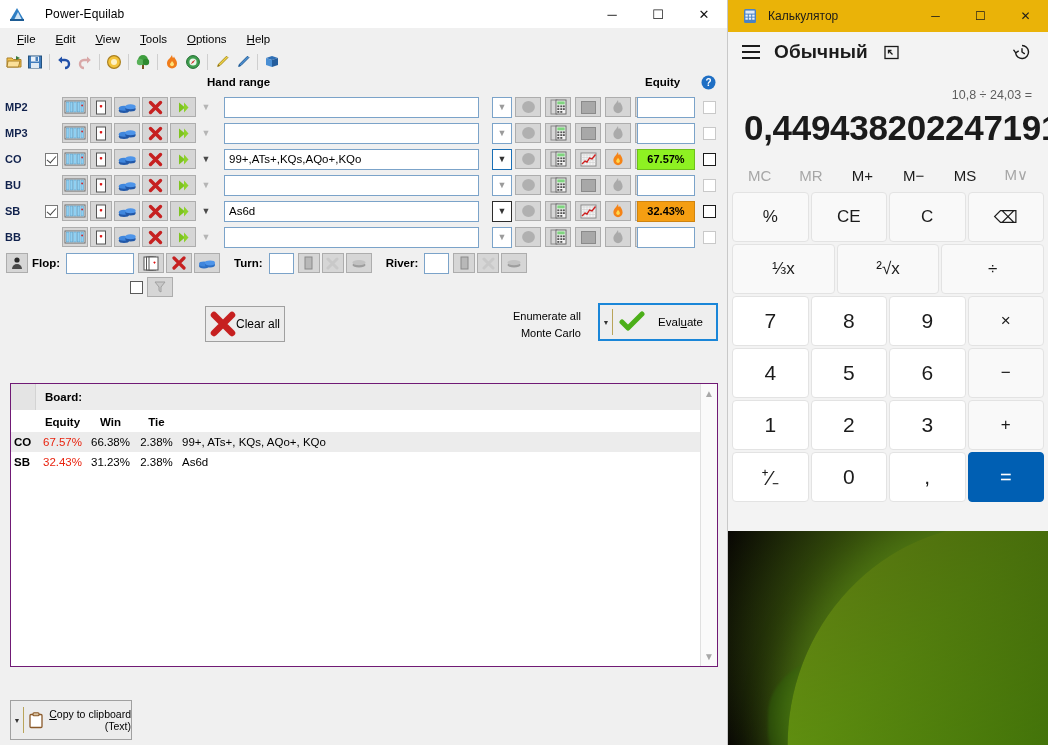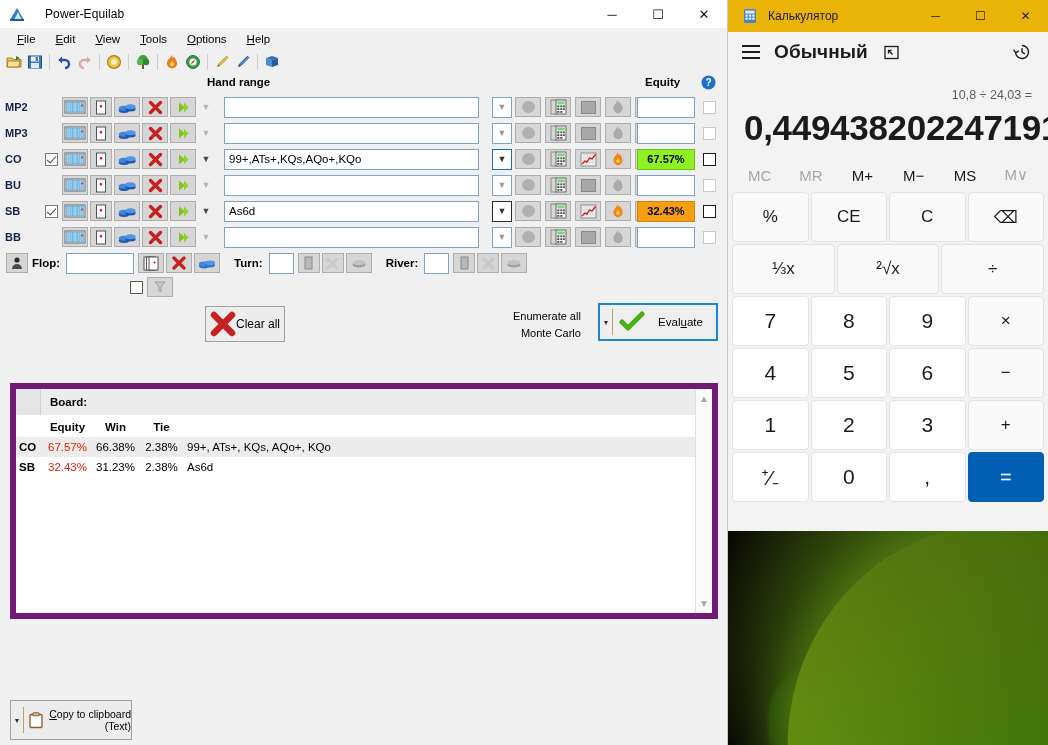--- a/index.html
+++ b/index.html
@@ -111,22 +111,22 @@
     position:absolute;left:598px;top:5px;width:120px;height:38px;
     border:2px solid #1a86d8;background:#eeeeee;box-sizing:border-box;
     display:flex;align-items:center;
   }
   .ev-dd{width:12px;height:100%;display:flex;align-items:center;justify-content:center;font-size:7px;color:#333;}
   .ev-sep{width:1px;height:26px;background:#b9a45a;}
   .ev-label{flex:1;text-align:center;font-size:11.5px;color:#000;}
 
   
   .results{
-    position:absolute;left:10px;top:383px;width:708px;height:236px;
-    background:#fff;border:6px solid #701a75;box-sizing:border-box;overflow:hidden;
+    position:absolute;left:10px;top:383px;width:708px;height:284px;
+    background:#fff;border:1px solid #701a75;box-sizing:border-box;overflow:hidden;
   }
   .res-board{height:26px;background:#ececec;display:flex;align-items:center;}
   .res-board-gut{width:25px;height:100%;background:#e4e4e4;border-right:1px solid #d3d3d3;box-sizing:border-box;}
   .res-board-lbl{font-size:11.5px;font-weight:bold;color:#000;padding-left:9px;}
   .res-cols{height:20px;display:flex;align-items:center;font-size:11.5px;font-weight:bold;color:#000;padding-top:2px;}
   .res-row{height:20px;display:flex;align-items:center;font-size:11.5px;color:#000;}
   .res-row.alt{background:#ececec;}
   .c-pos{width:27px;text-align:left;padding-left:3px;font-weight:bold;box-sizing:border-box;}
   .c-eq{width:49px;text-align:center;color:#e8220e;box-sizing:border-box;}
   .c-win{width:47px;text-align:center;box-sizing:border-box;}

